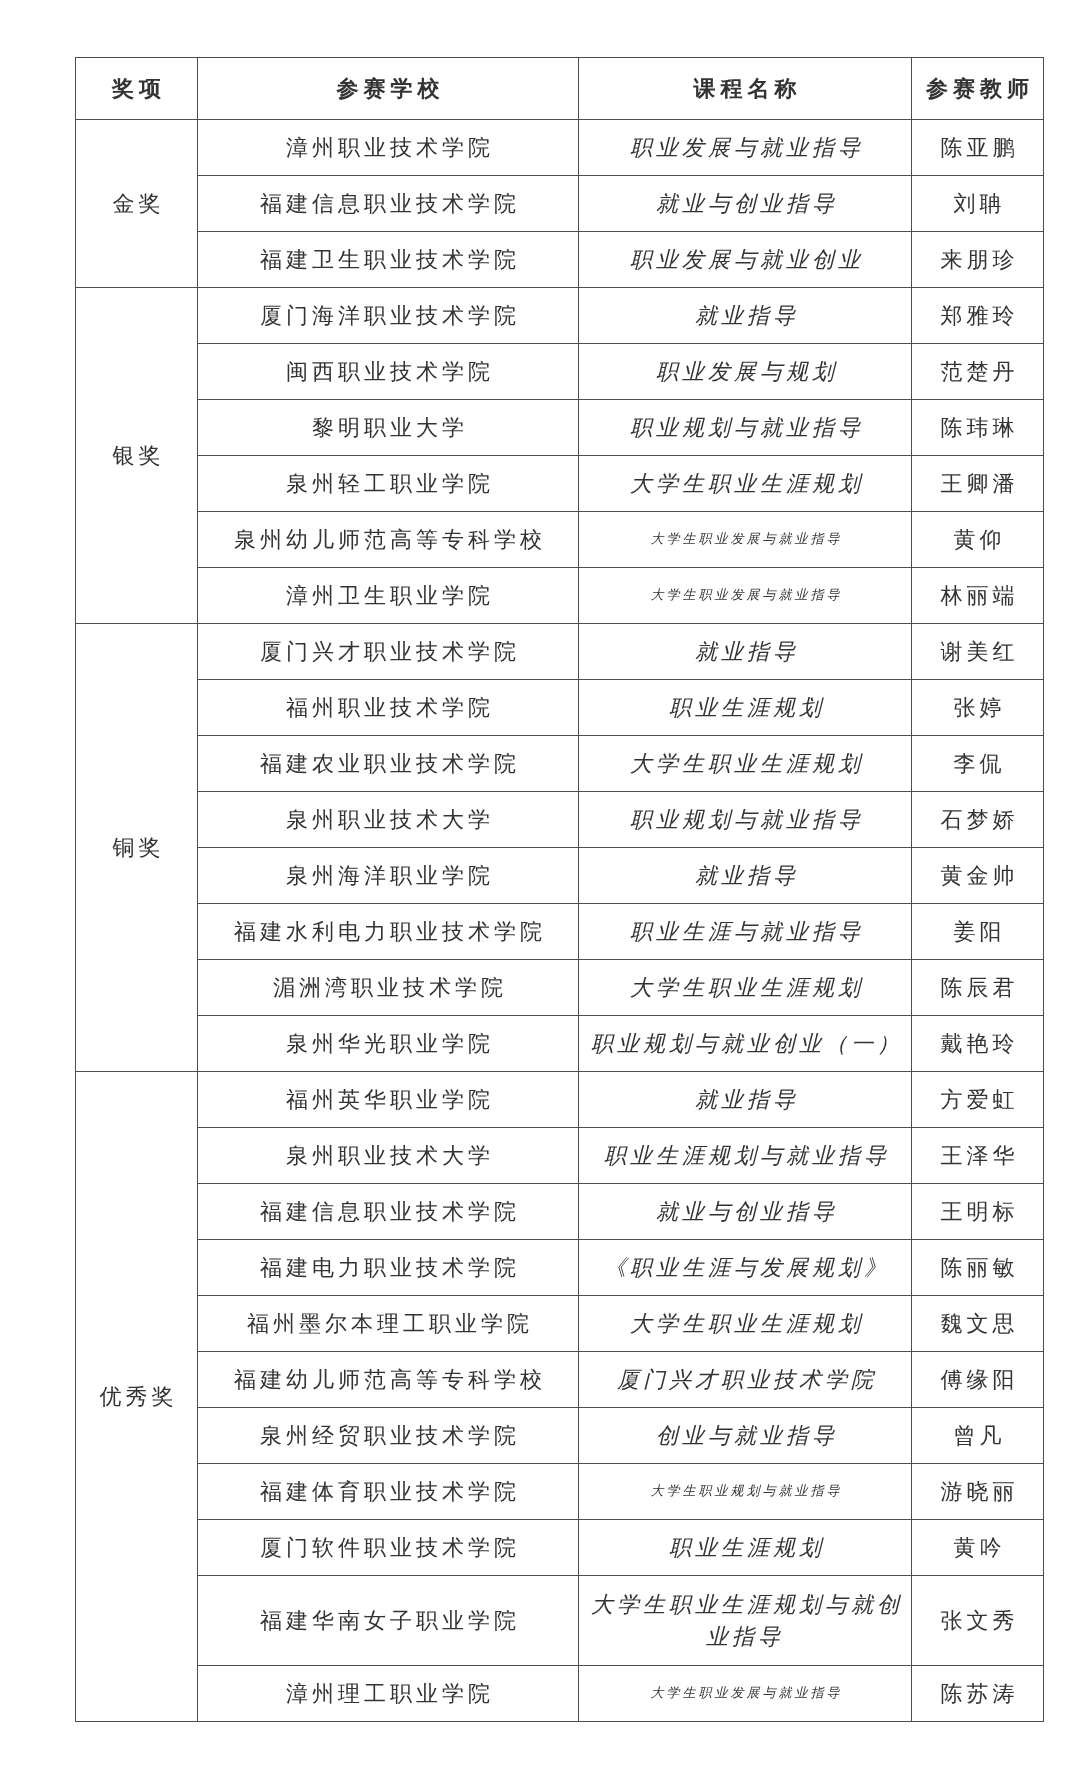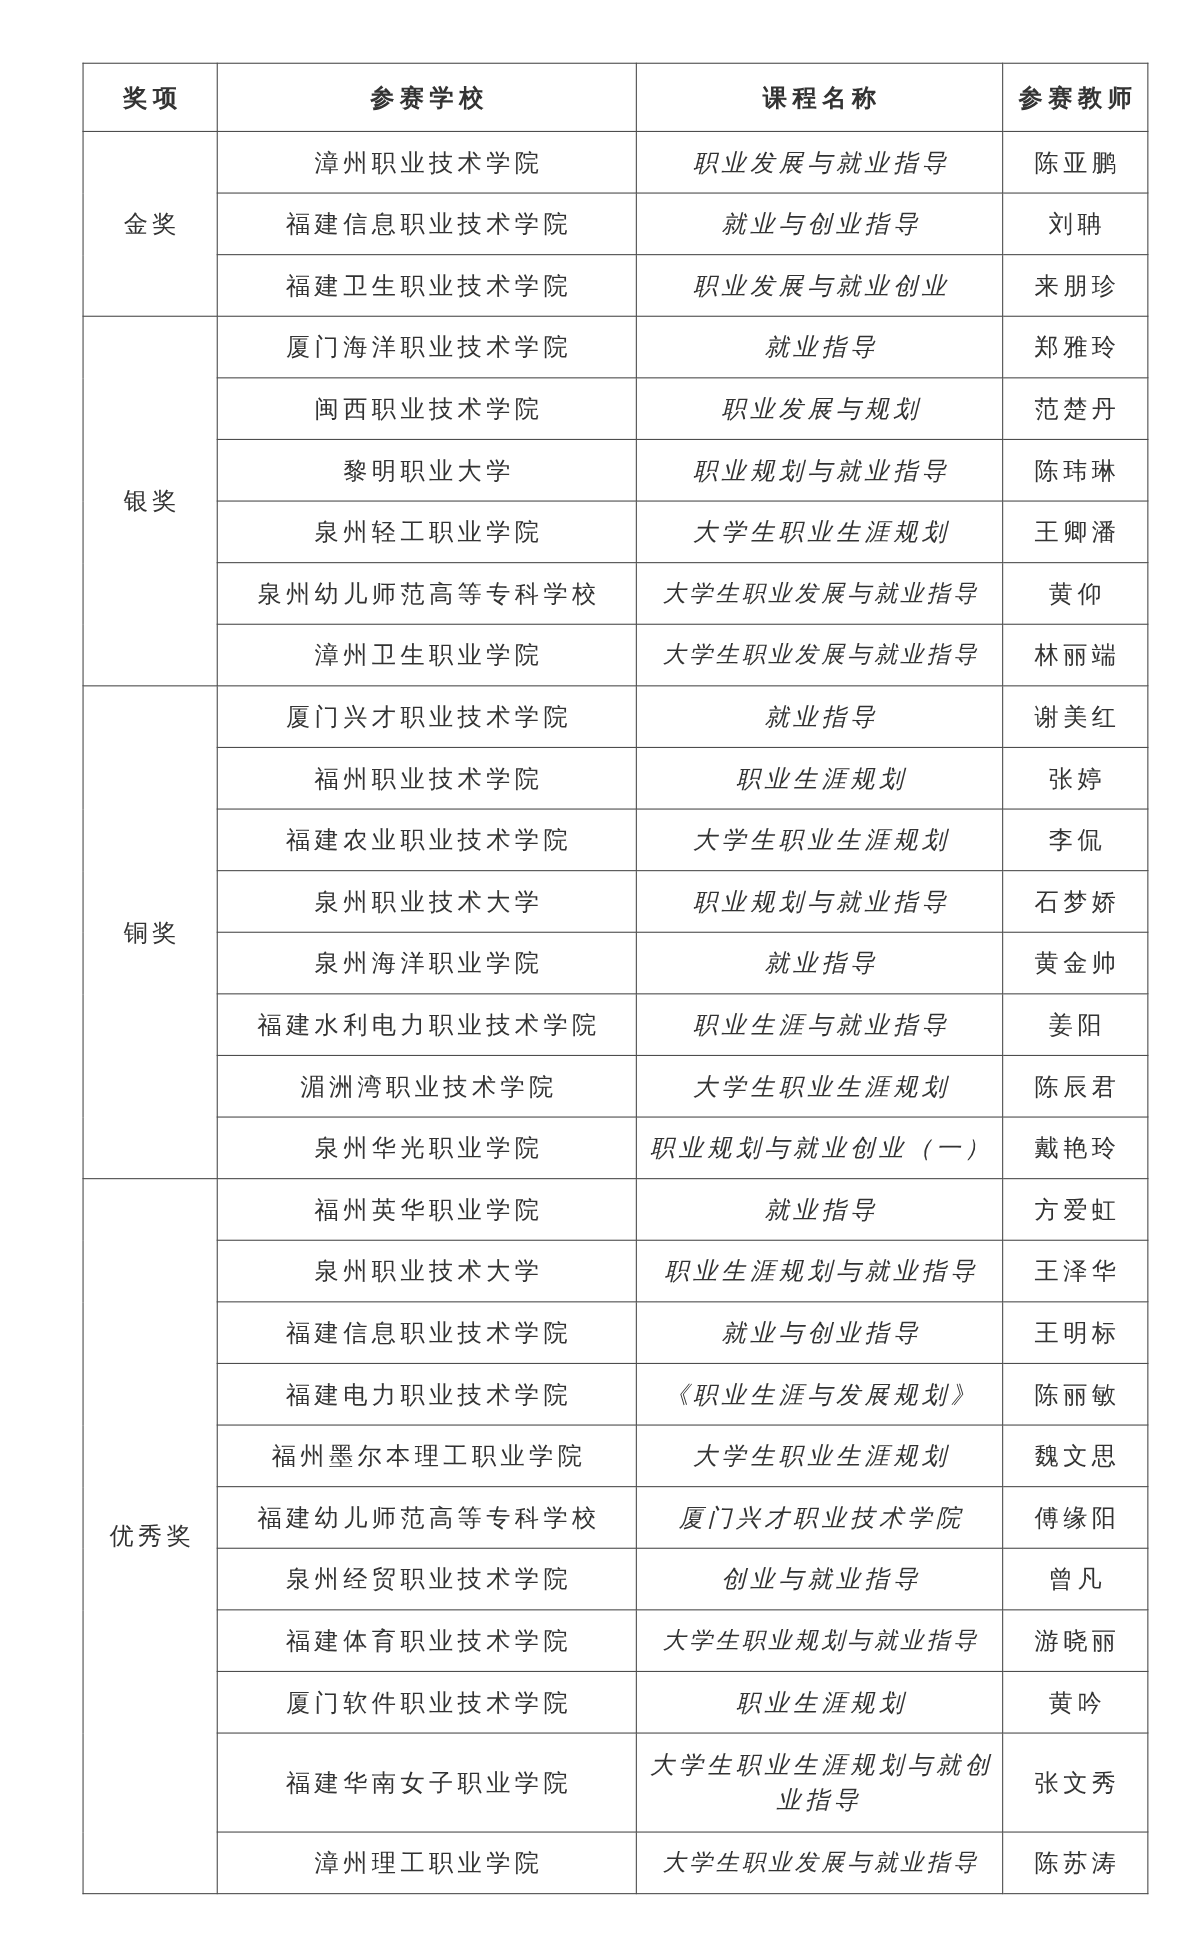--- a/index.html
+++ b/index.html
@@ -61,21 +61,21 @@
   td.award {
     letter-spacing: 5px;
     text-indent: 5px;
   }
   td.course {
     white-space: pre-line;
     line-height: 1.75;
     font-style: italic;
   }
   td.course.small {
-    font-size: 21px;
+    font-size: 13px;
     letter-spacing: 3px;
     text-indent: 3px;
     text-align: center;
   }
   td.teacher {
     letter-spacing: 15px;
     text-indent: 15px;
   }
   tr.tall td { height: 90px; }
 </style>

